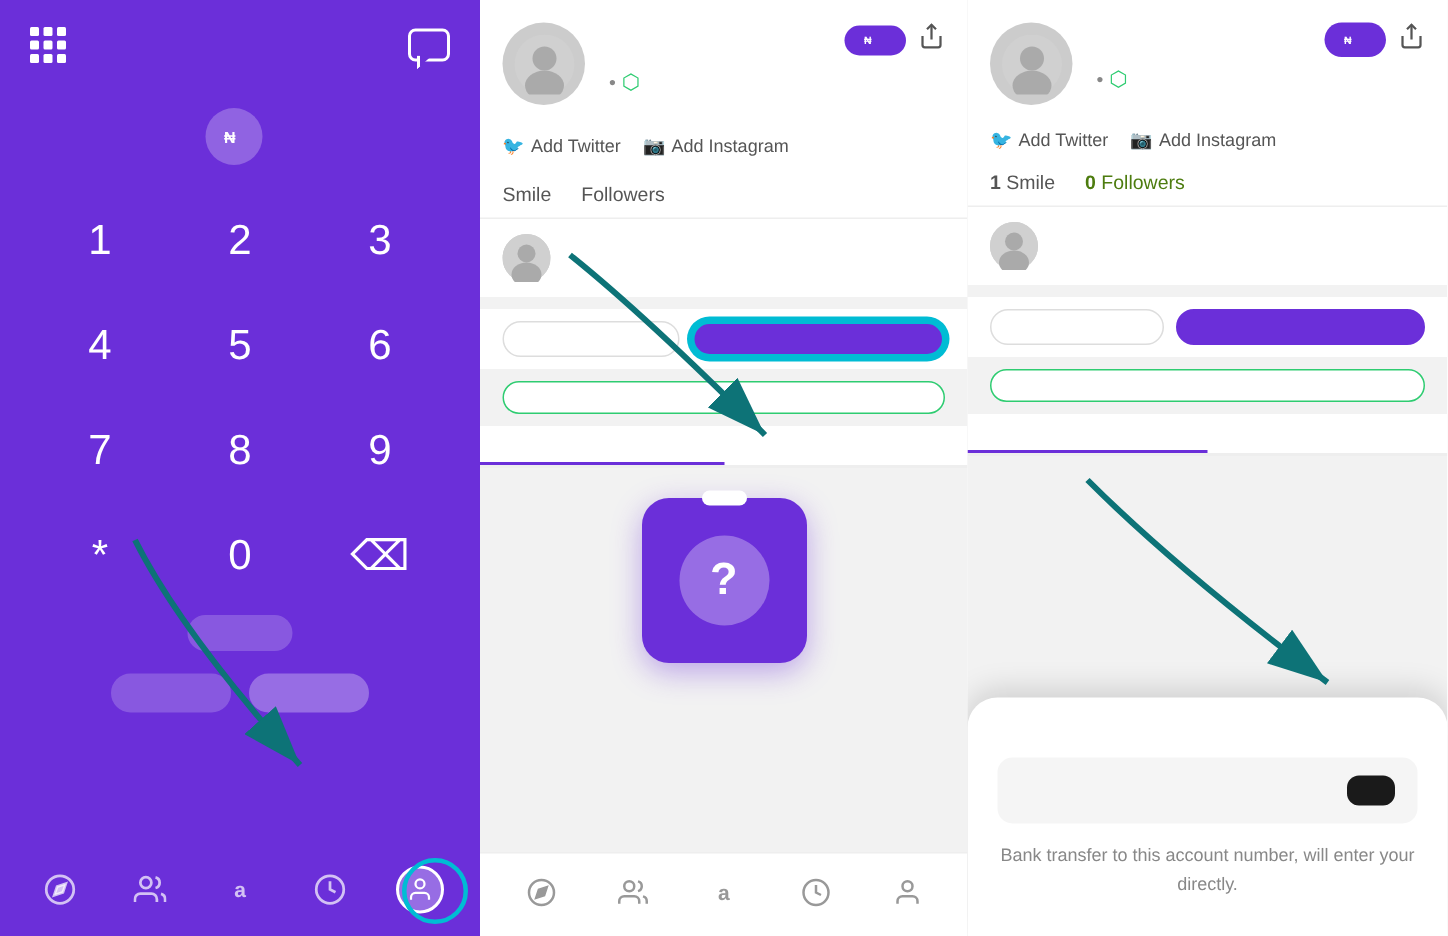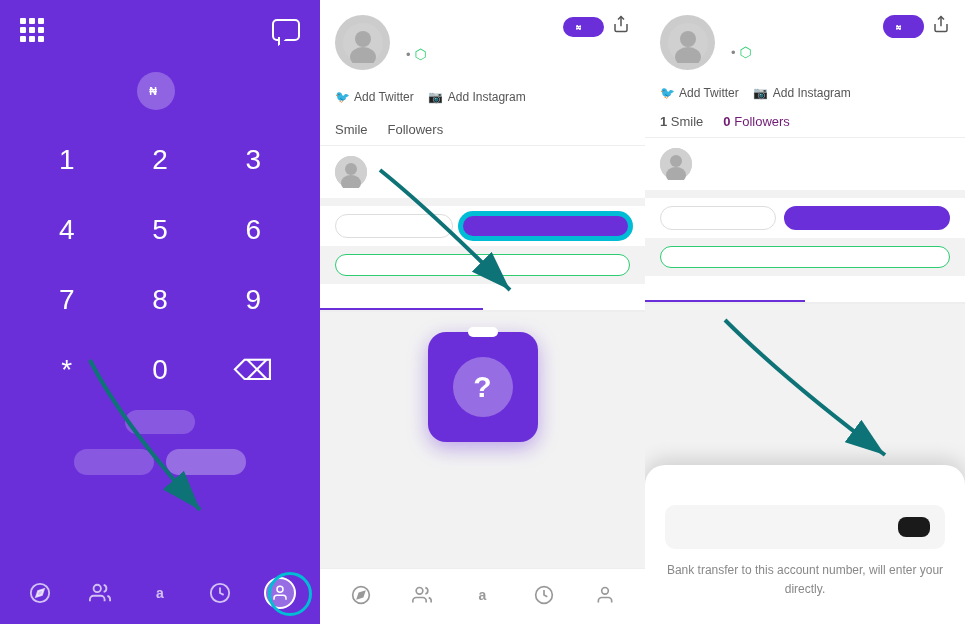--- a/index.html
+++ b/index.html
@@ -726,21 +726,21 @@
       <span>Add Twitter</span>
     </div>
     <div class="social-link">
       <span class="instagram-icon">📷</span>
       <span>Add Instagram</span>
     </div>
   </div>
 
   <div style="display:flex;gap:20px;padding:8px 15px;background:white;border-bottom:1px solid #eee;">
     <span style="font-size:13px;color:#555;"><strong>1</strong> Smile</span>
-    <span style="font-size:13px;color:#701a75;"><strong>0</strong> Followers</span>
+    <span style="font-size:13px;color:#4d7c0f;"><strong>0</strong> Followers</span>
   </div>
 
   <div style="display:flex;align-items:flex-start;gap:10px;padding:10px 15px;background:white;margin-bottom:8px;">
     <div style="width:32px;height:32px;border-radius:50%;background:#ccc;flex-shrink:0;">
       <svg width="32" height="32" viewBox="0 0 32 32">
           <circle cx="16" cy="16" r="16" fill="#d0d0d0"></circle>
           <circle cx="16" cy="13" r="6" fill="#aaa"></circle>
           <ellipse cx="16" cy="27" rx="10" ry="8" fill="#aaa"></ellipse>
         </svg>
     </div>

